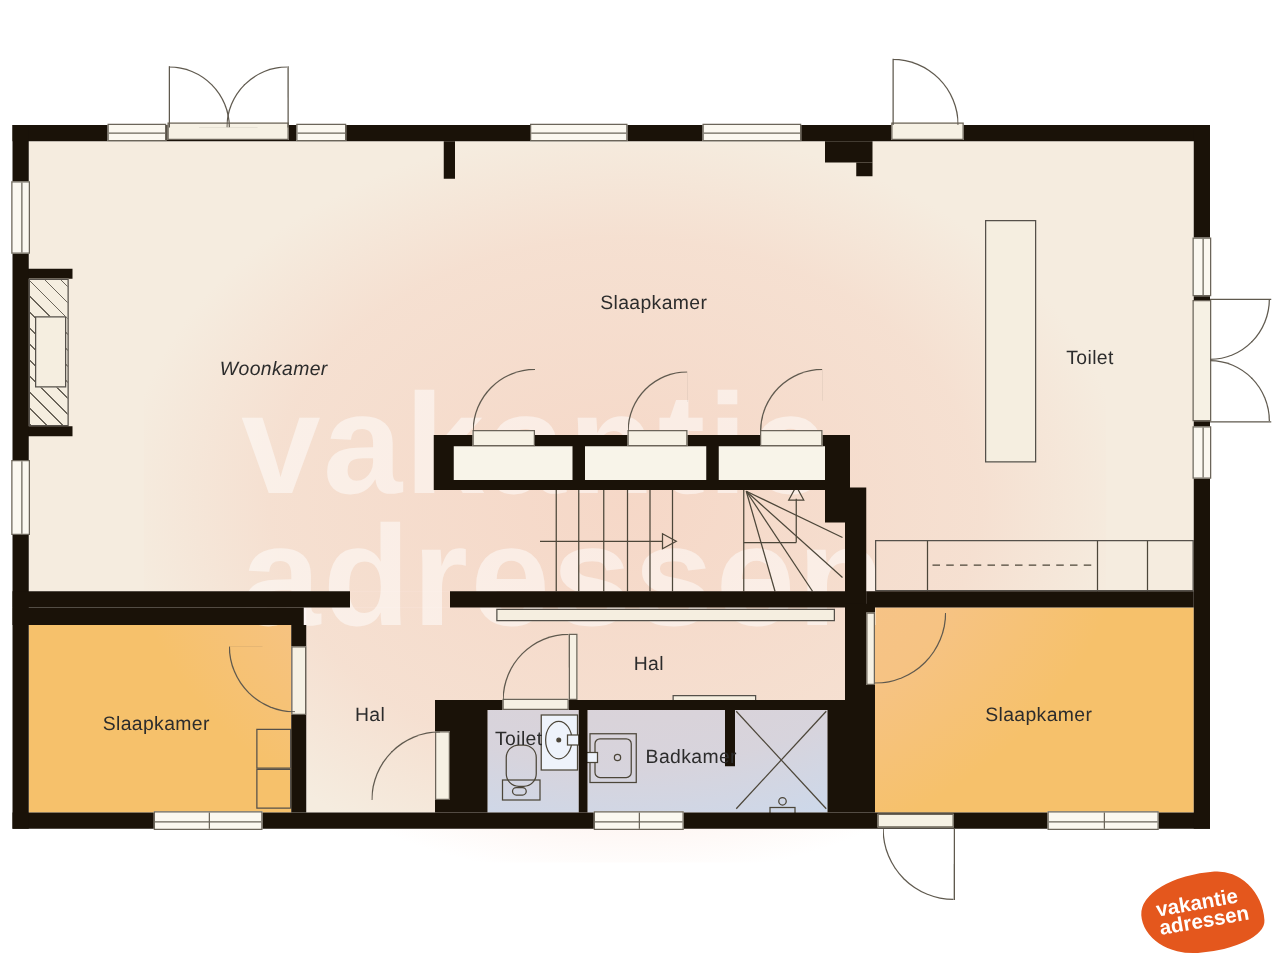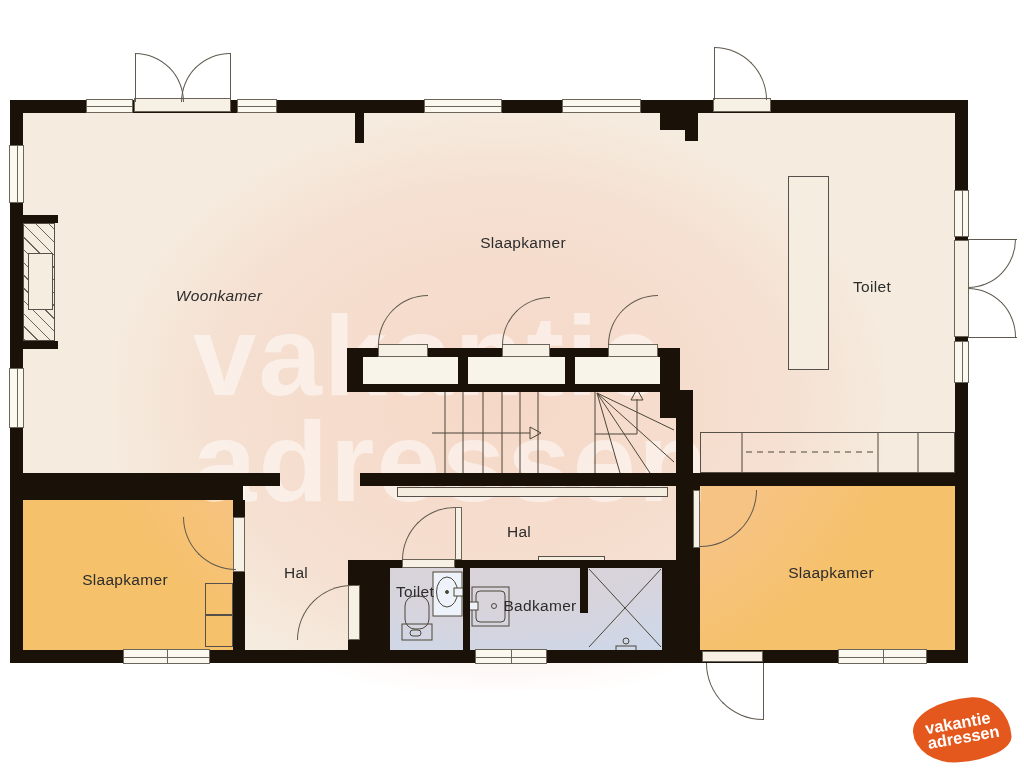--- a/index.html
+++ b/index.html
@@ -222,21 +222,21 @@
   <div class="arc arc-bl" style="left:706px;top:663px;width:57px;height:57px;"></div>
 
   <div class="label" style="left:219px;top:296px;font-style:italic;">Woonkamer</div>
   <div class="label" style="left:523px;top:243px;">Slaapkamer</div>
   <div class="label" style="left:872px;top:287px;">Toilet</div>
   <div class="label" style="left:519px;top:532px;">Hal</div>
   <div class="label" style="left:296px;top:573px;">Hal</div>
   <div class="label" style="left:125px;top:580px;">Slaapkamer</div>
   <div class="label" style="left:831px;top:573px;">Slaapkamer</div>
   <div class="label" style="left:415px;top:592px;">Toilet</div>
-  <div class="label" style="left:540px;top:606px;">Badkamer</div>
+  <div class="label" style="left:553px;top:606px;">Badkamer</div>
 
   <div class="logo">
     <div class="logo-text">
       <span style="display:block;">vakantie</span>
       <span style="display:block;">adressen</span>
     </div>
   </div>
 
 </div>
 

